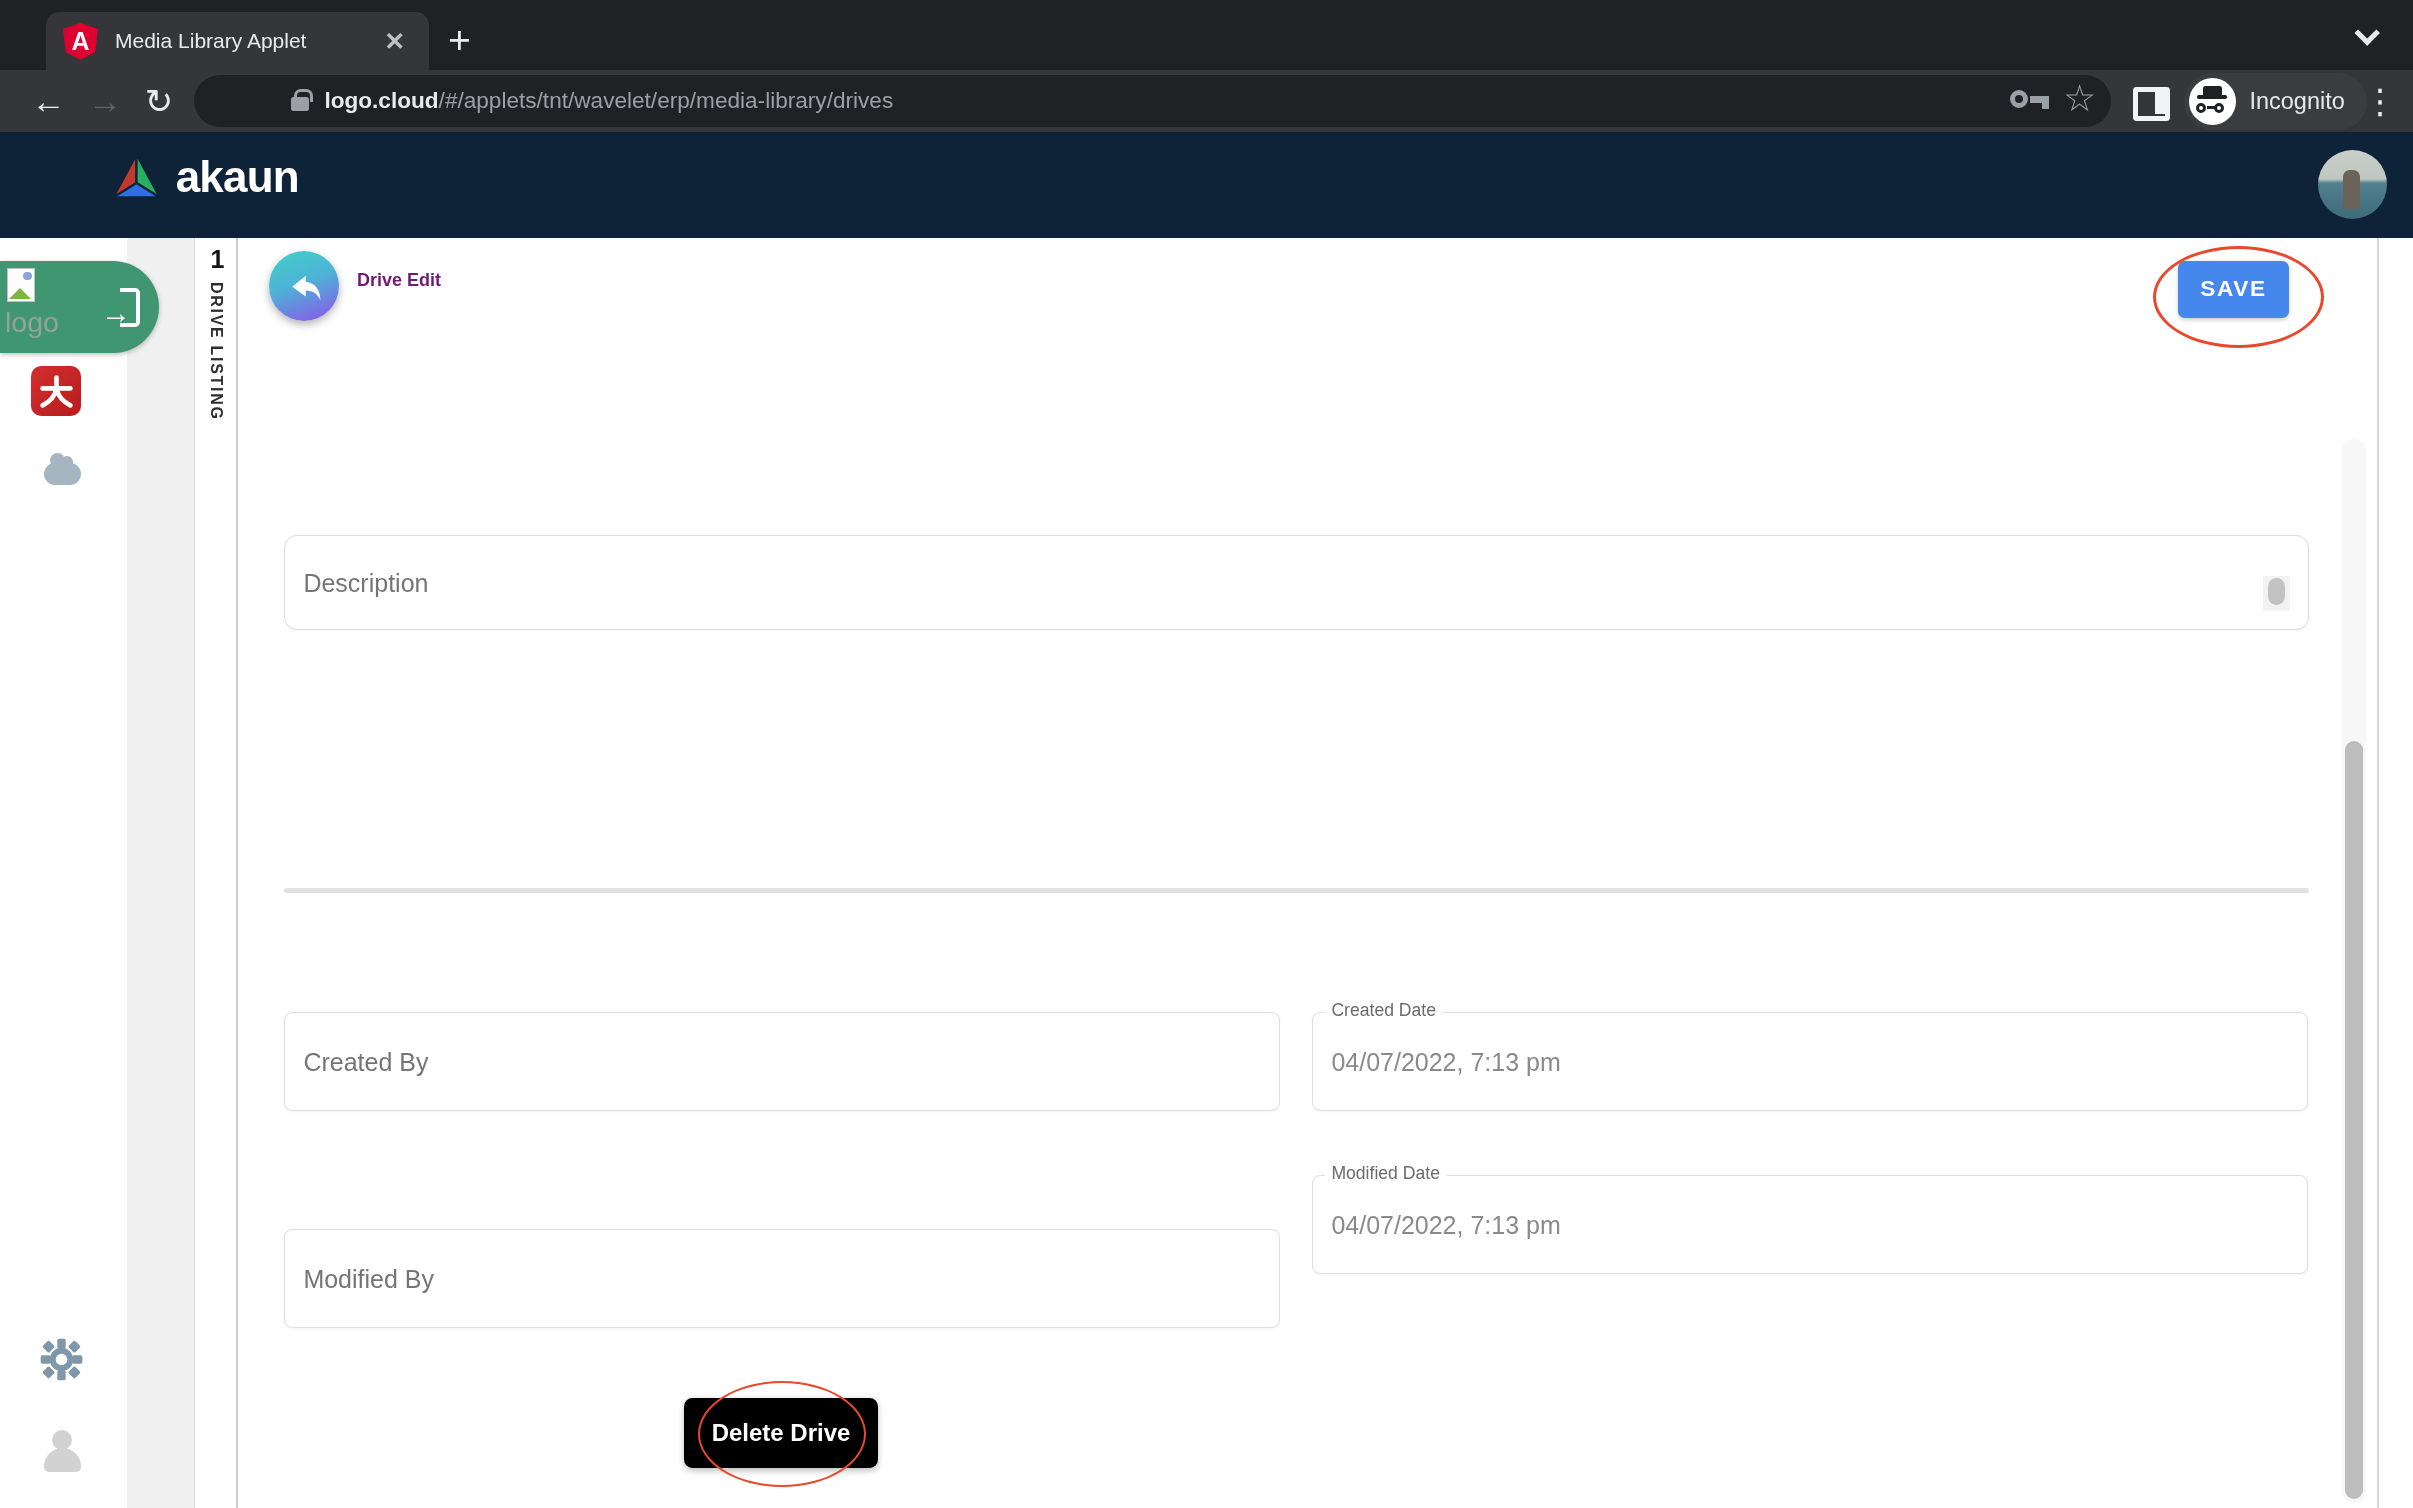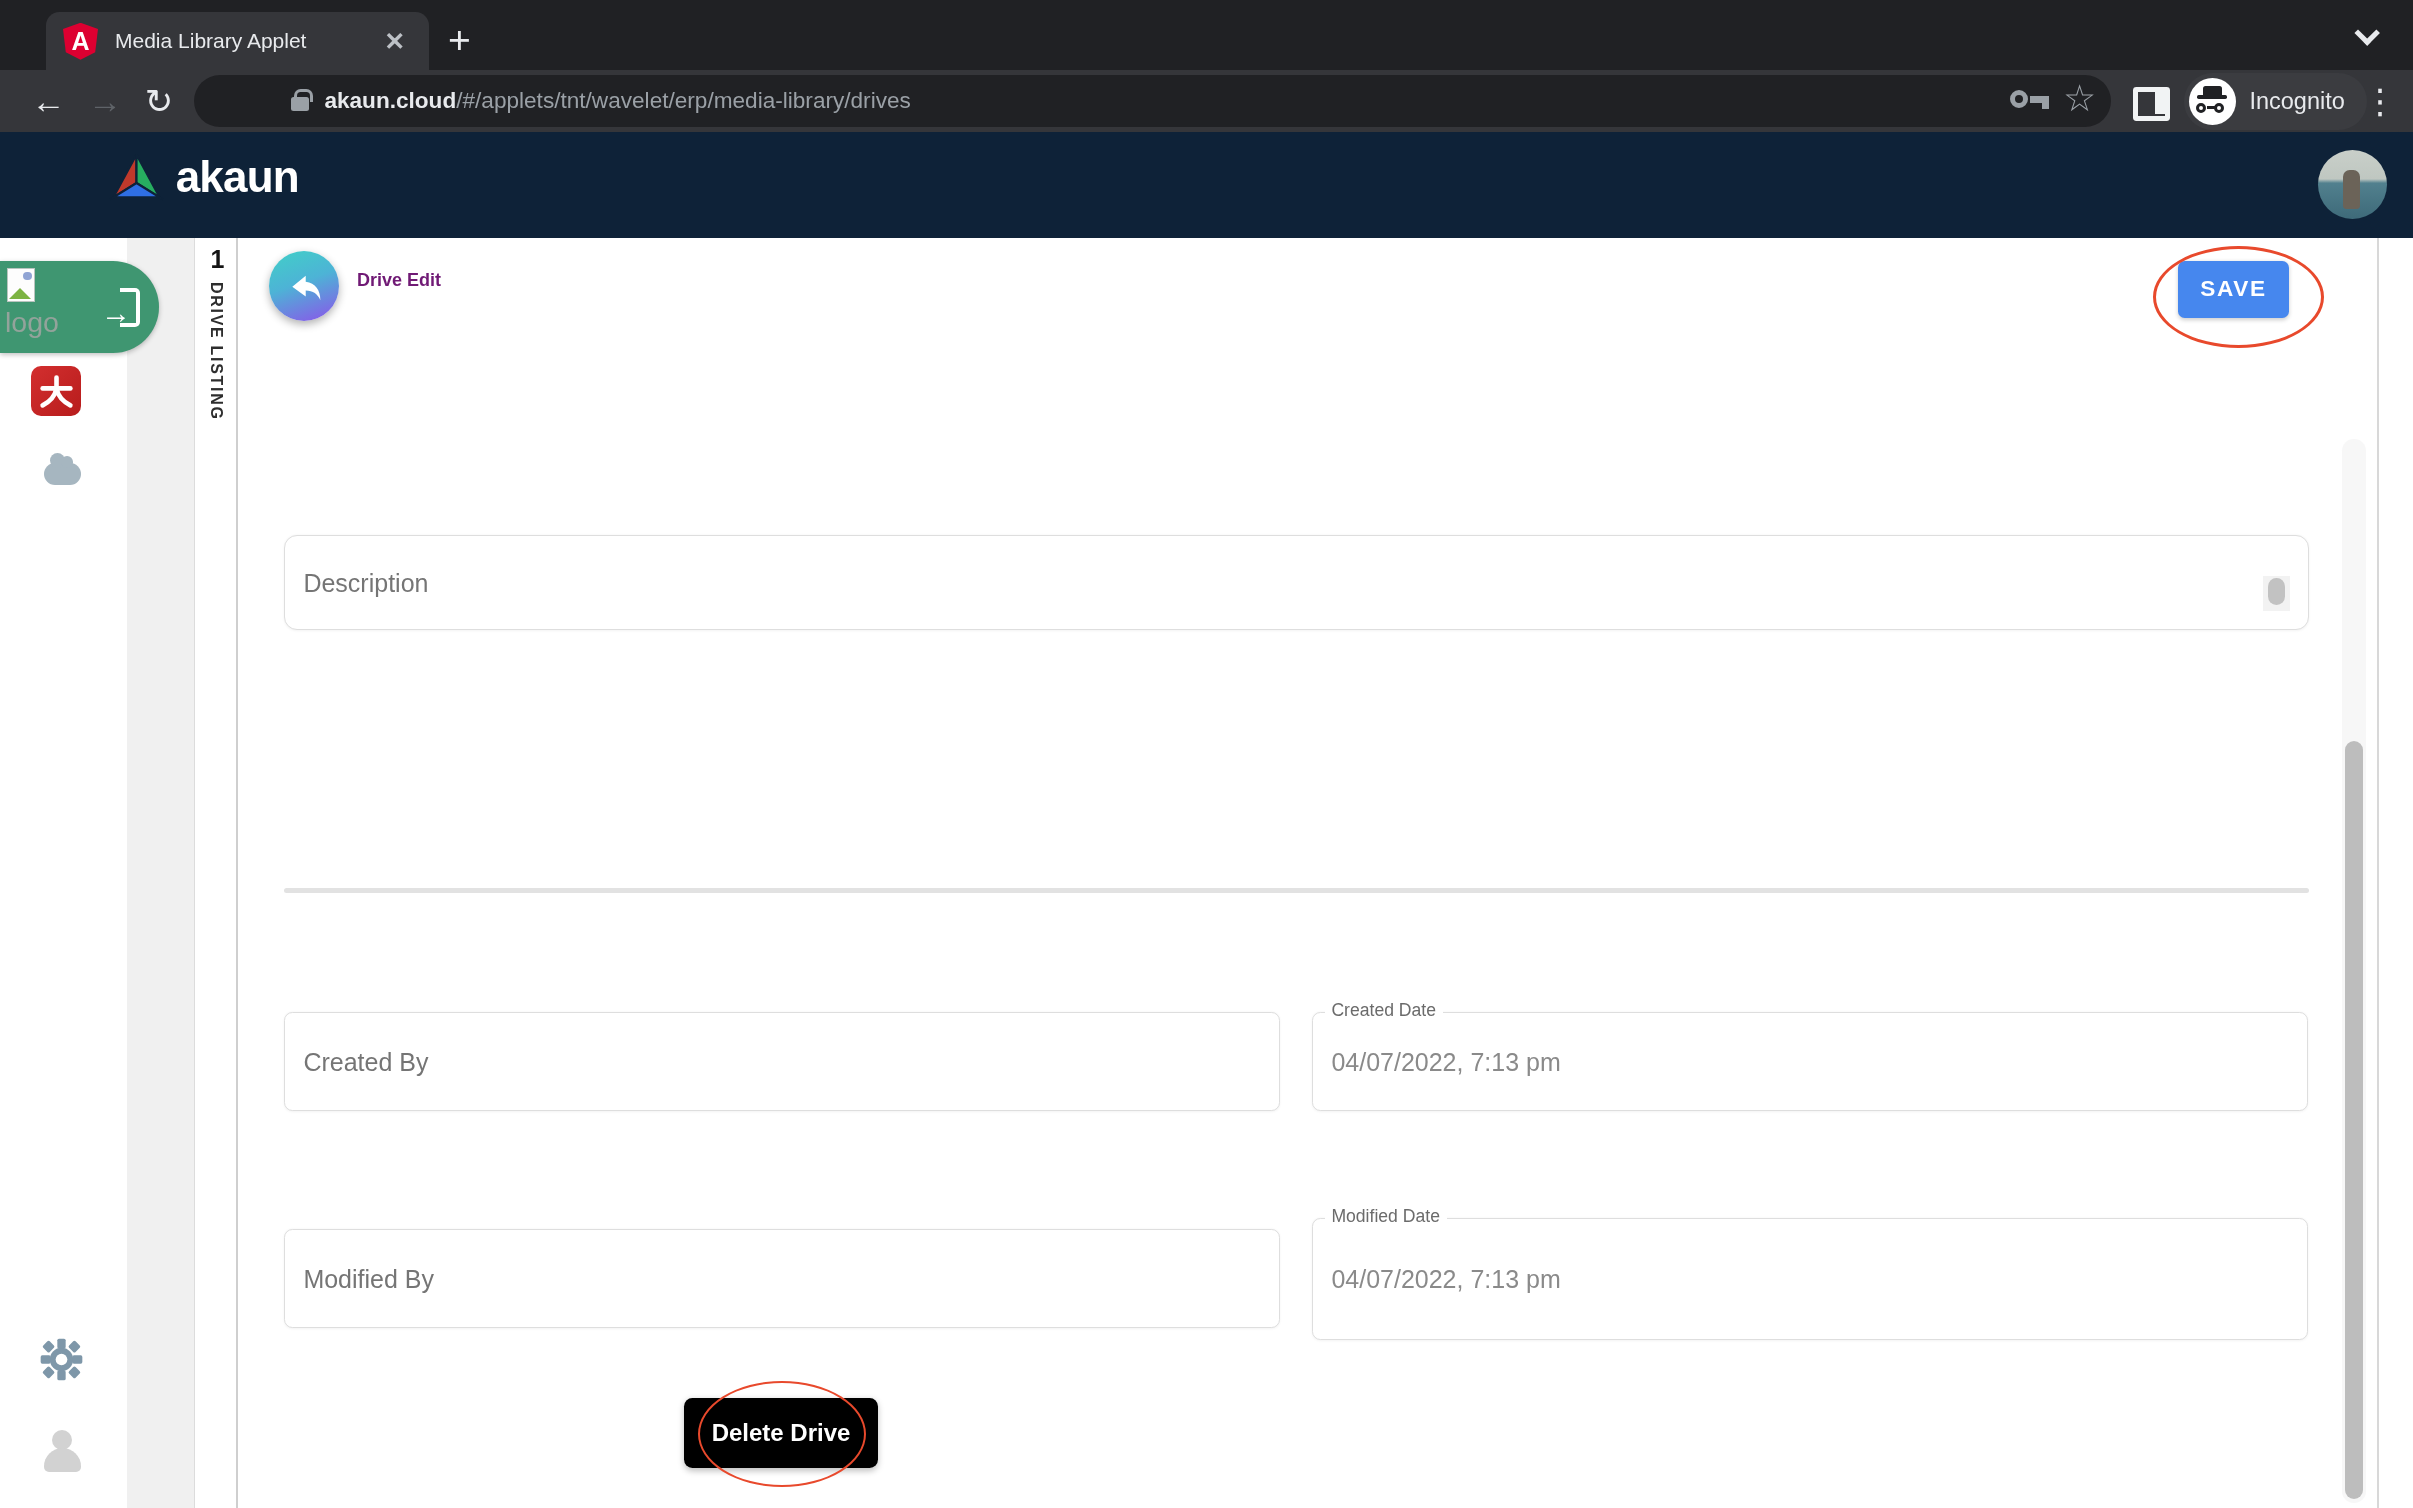--- a/index.html
+++ b/index.html
@@ -121,21 +121,21 @@
   #desc-thumb { position:absolute; left:5px; top:1.7px; width:17px; height:27px; background:#c2c2c2; border-radius:8.4px; }
 
   #status-field { left:43px; top:478px; width:2025px; height:96px; }
   #status-arrow { position:absolute; right:34px; top:42px; width:0; height:0;
                   border-left:12.6px solid transparent; border-right:12.6px solid transparent; border-top:14.2px solid #616161; }
   #divider { position:absolute; left:43px; top:650px; width:2025px; height:5px; background:#e2e2e2; border-radius:2.5px; }
 
   #createdby-field { left:43px; top:774px; width:996px; height:99px; }
   #createddate-field { left:1071px; top:774px; width:996px; height:99px; }
   #modifiedby-field { left:43px; top:991px; width:996px; height:99px; }
-  #modifieddate-field { left:1071px; top:980px; width:996px; height:122px;text-decoration:underline; }
+  #modifieddate-field { left:1071px; top:937px; width:996px; height:99px;text-decoration:underline; }
 
   #delete-btn { position:absolute; left:443px; top:1160px; width:194px; height:70px; background:#000000; border:none;
                 border-radius:8.4px; color:#fff; font-size:24px; font-weight:600;
                 font-family:"Liberation Sans",sans-serif; box-shadow:0 2.5px 6.7px rgba(0,0,0,.25); }
   #delete-circle { left:457px; top:1143px; width:168px; height:106px; border-width:2.5px; }
 
   
   #main-scroll-track { position:absolute; left:2101px; top:201px; width:23.5px; height:1064px; background:#f7f7f7; border-radius:11.7px; }
   #main-scroll-thumb { position:absolute; left:2.5px; top:302px; width:18.4px; height:758px; background:#bdbdbd; border-radius:9.2px; }
 </style>
@@ -153,21 +153,21 @@
       <div class="chev"></div>
     </div>
 </div>
 
 <div id="toolbar">
   <div class="navbtn" style="left:23.5px;">←</div>
   <div class="navbtn" style="left:80px; color:#5f6368;">→</div>
   <div class="navbtn" style="left:134px;">↻</div>
   <div id="omnibox">
     <div class="lock"></div>
-    <div id="url"><span class="host">akaun.cloud</span><span class="path">/#/applets/tnt/wavelet/erp/media-library/drives</span></div>
+    <div id="url"><span class="host">logo.cloud</span><span class="path">/#/applets/tnt/wavelet/erp/media-library/drives</span></div>
   </div>
   <div id="key-ic">
       <div class="ring"></div>
       <div class="bar"></div>
       <div class="tooth"></div>
     </div>
   <div id="star-ic">☆</div>
   <div id="sidepanel-ic"></div>
   <div id="incog">
     <div class="spy">

